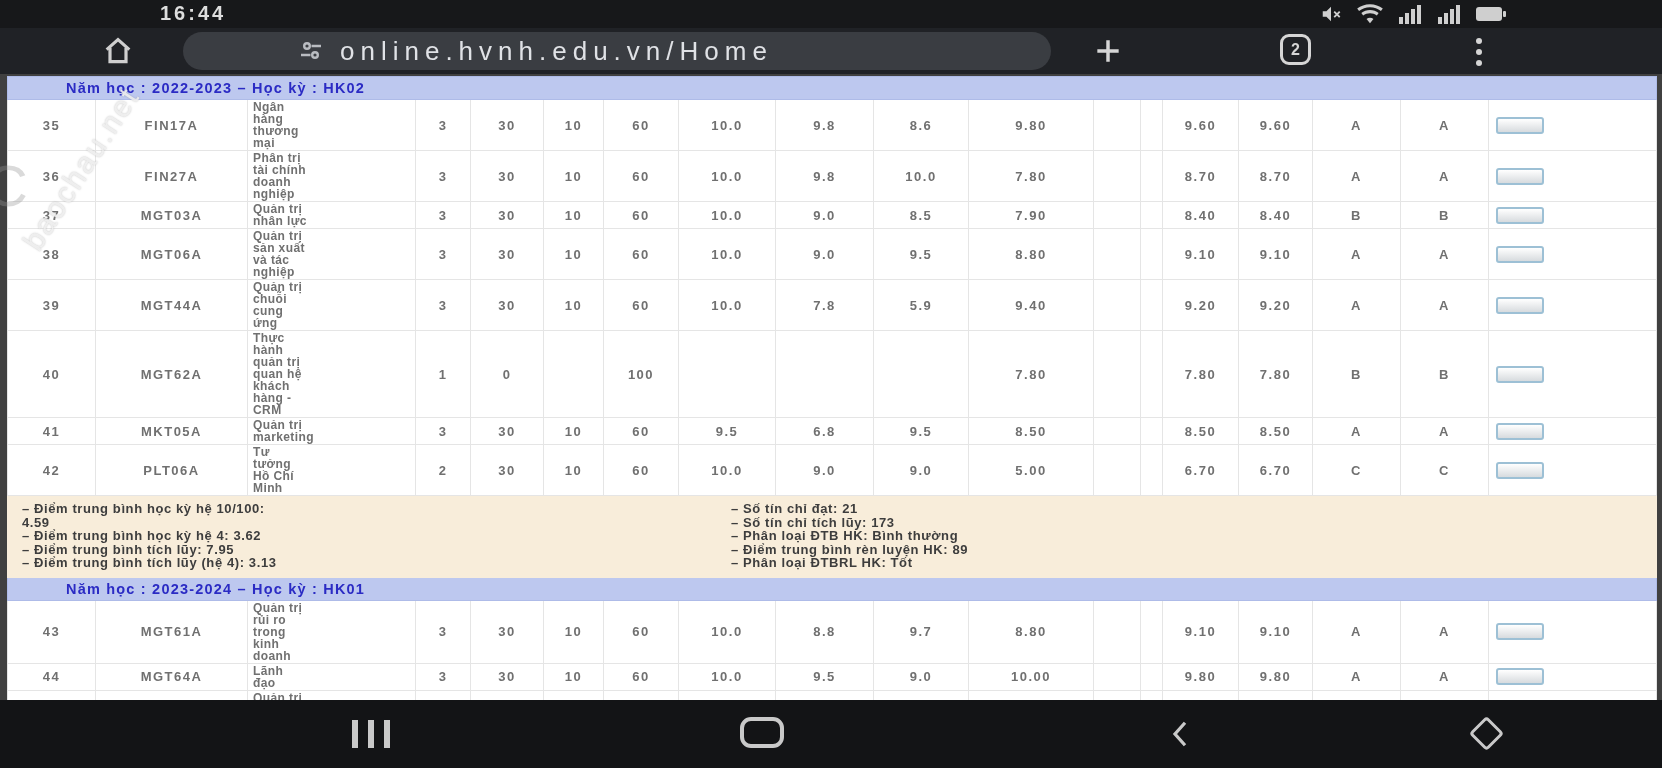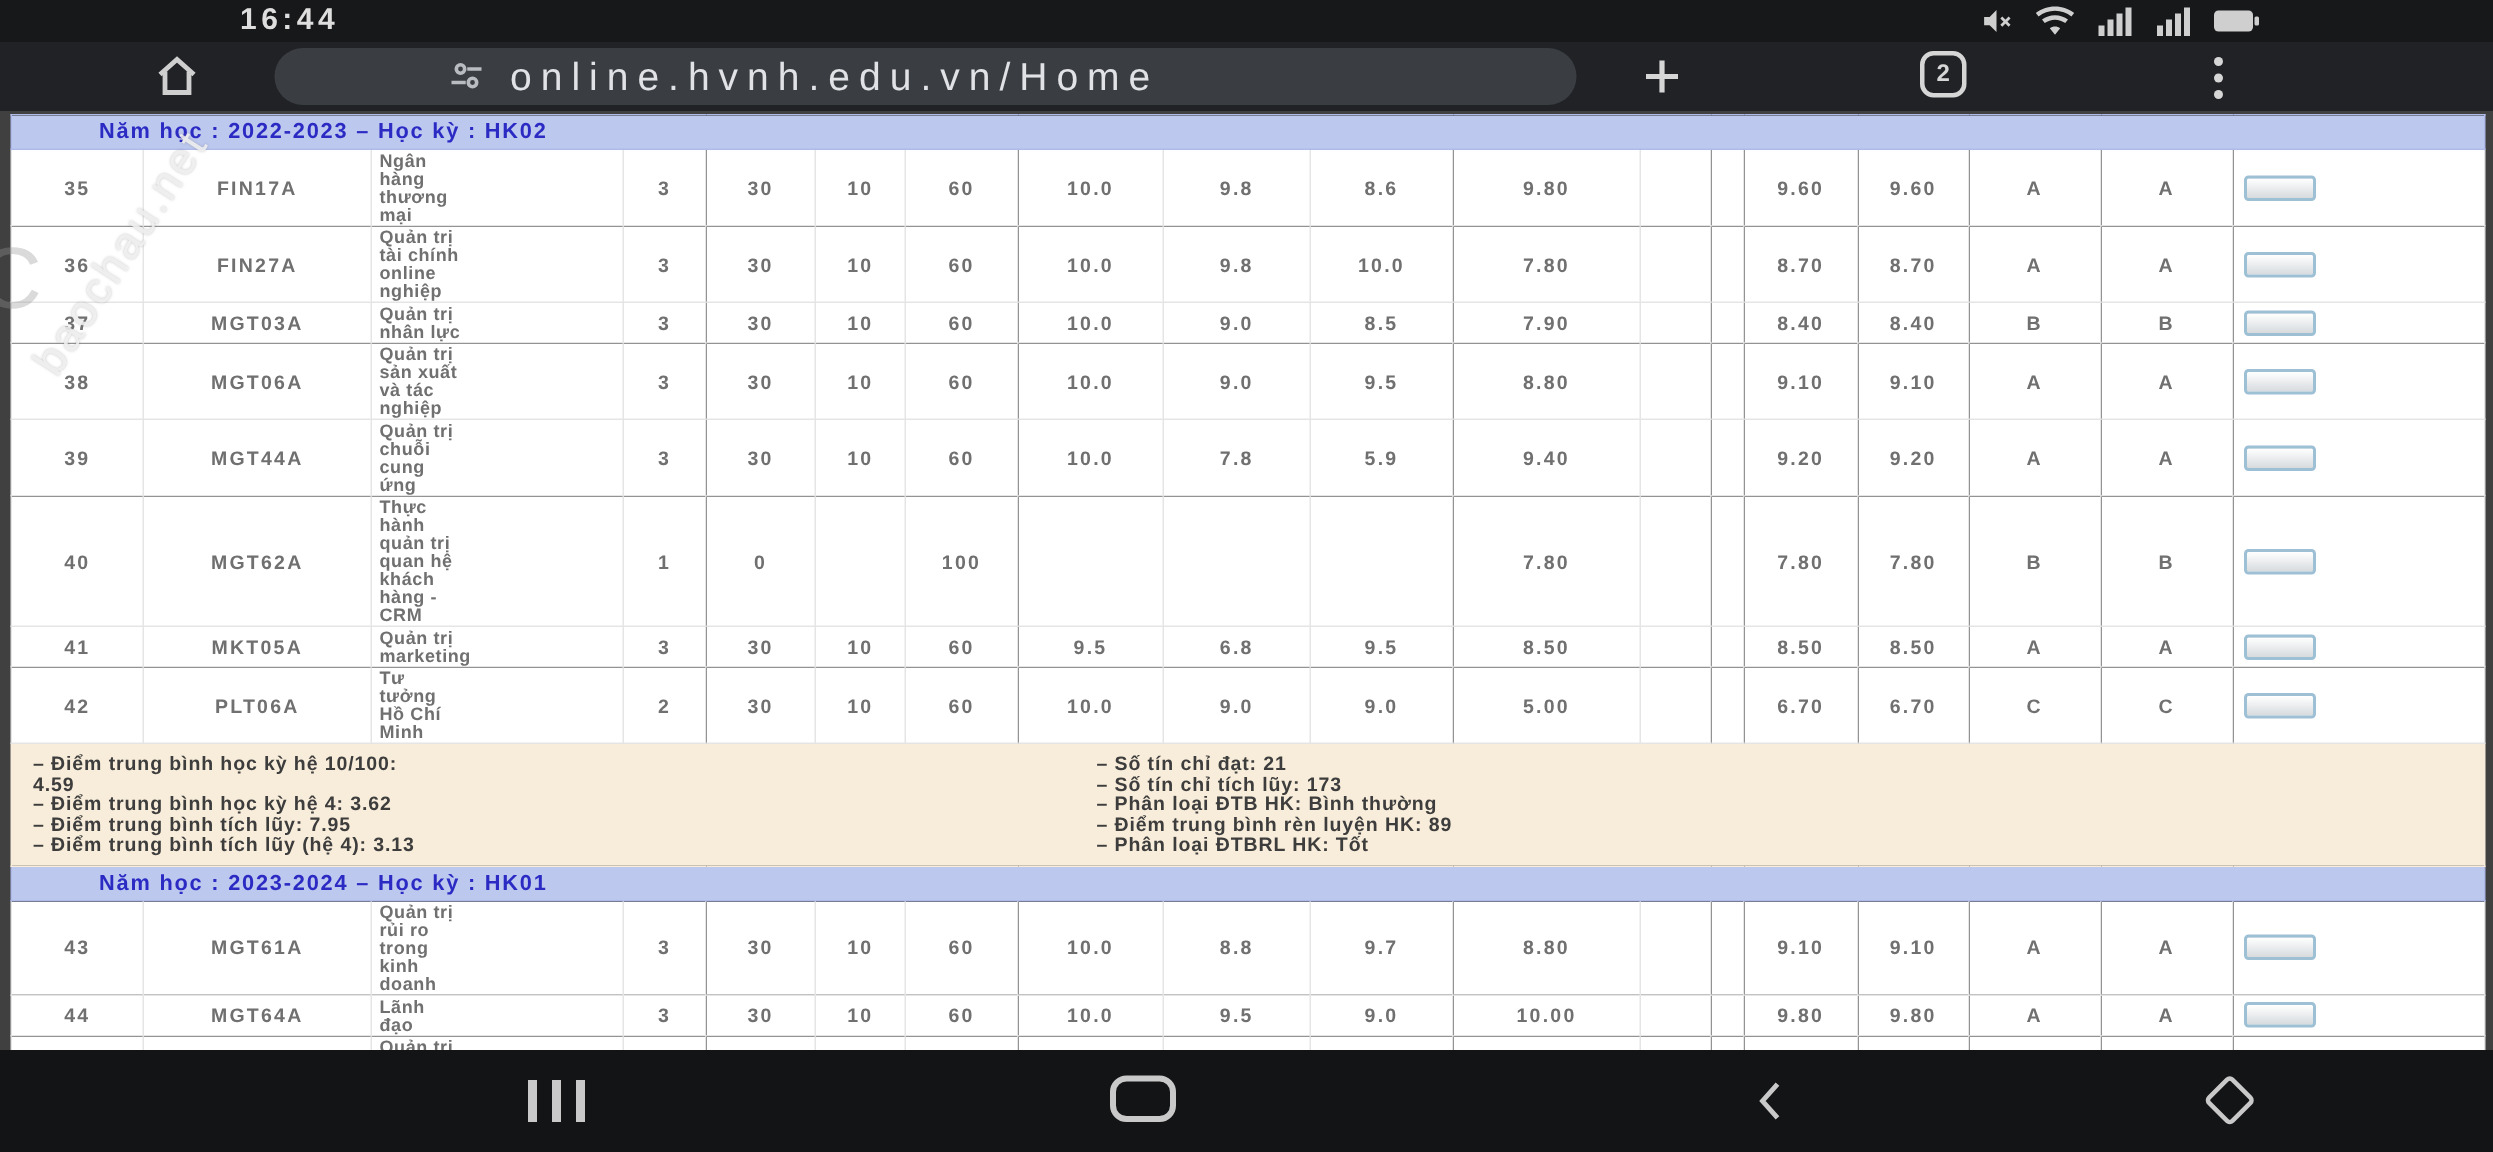--- a/index.html
+++ b/index.html
@@ -173,21 +173,21 @@
           <td>A</td>
           <td class="c-btn">
             <button class="row-btn"></button>
           </td>
         </tr>
 
         <tr>
           <td>36</td>
           <td>FIN27A</td>
           <td class="c-name">
-            <div class="namewrap">Quản trị tài chính online nghiệp</div>
+            <div class="namewrap">Phân trị tài chính doanh nghiệp</div>
           </td>
           <td>3</td>
           <td>30</td>
           <td>10</td>
           <td>60</td>
           <td>10.0</td>
           <td>9.8</td>
           <td>10.0</td>
           <td>7.80</td>
           <td></td>

